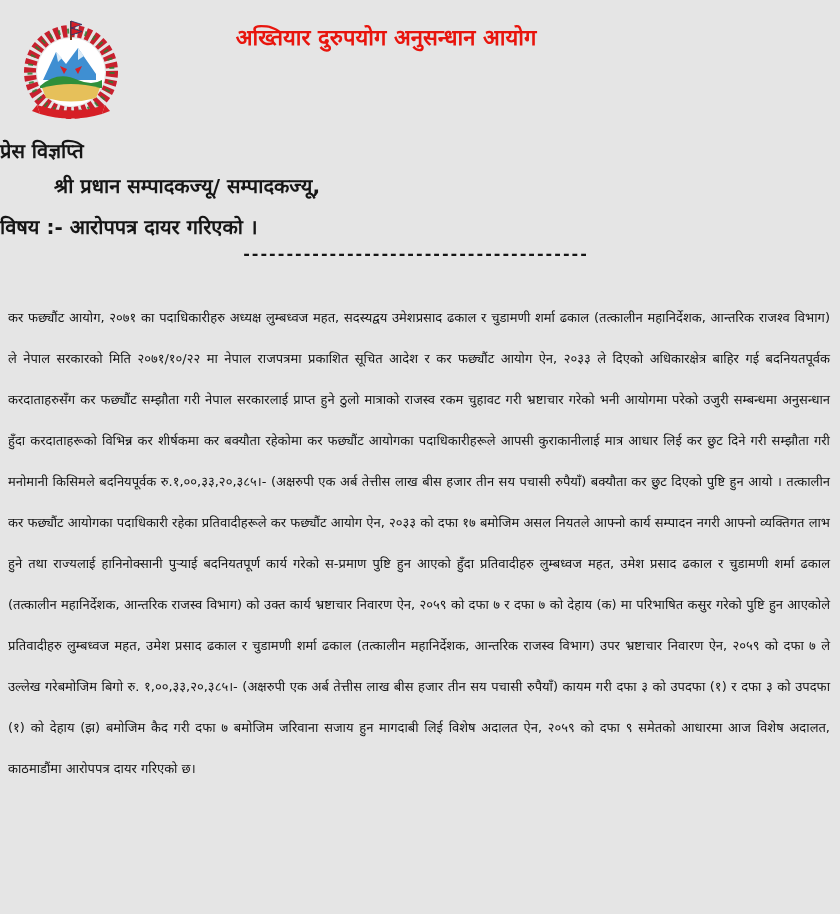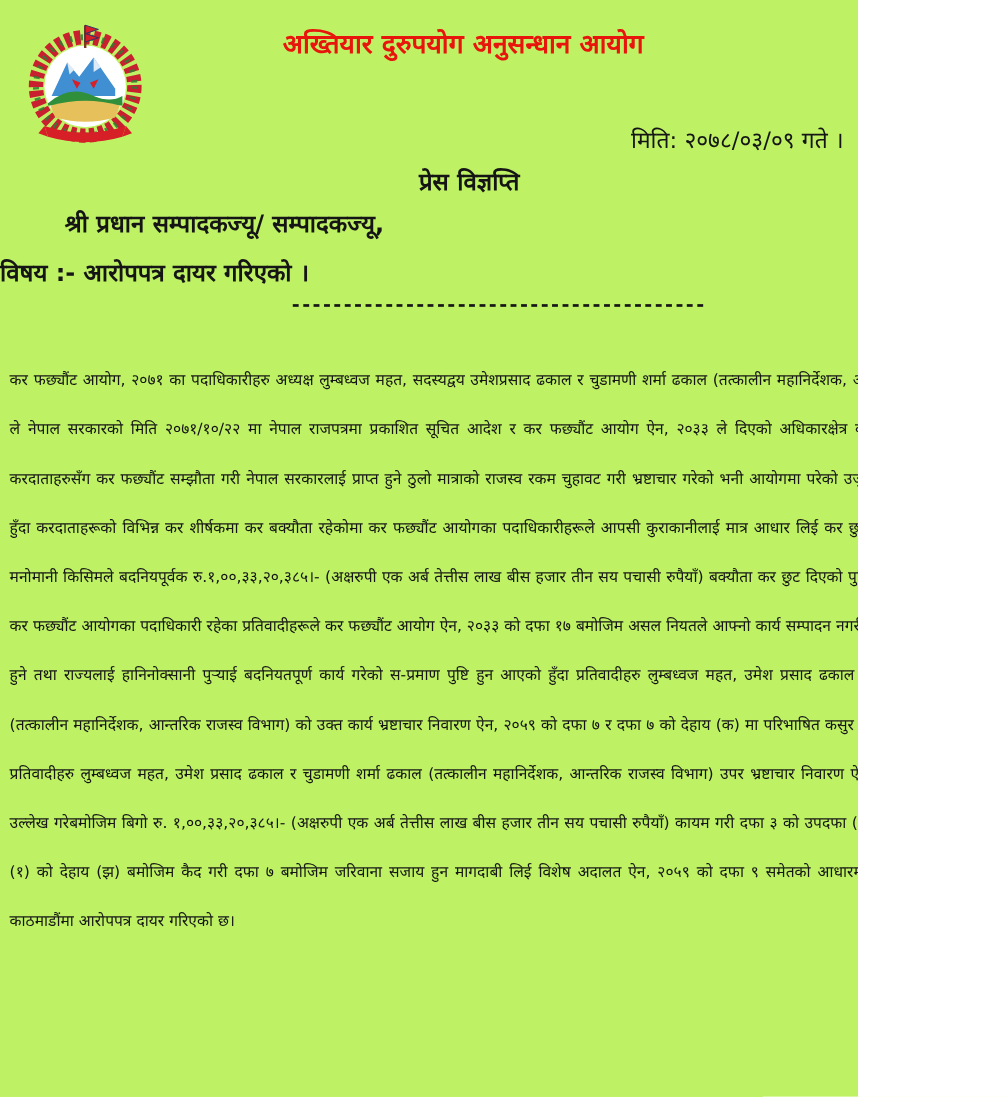--- a/index.html
+++ b/index.html
@@ -1,20 +1,20 @@
 <!DOCTYPE html>
 <html><head>
 <meta charset="utf-8">
 <style>
   html, body { margin: 0; padding: 0; background: #ffffff; }
   .page {
     position: relative;
-    width: 715px;
+    width: 840px;
     height: 914px;
-    background: #bef264;
+    background: #e5e5e5;
     font-family: "DejaVu Sans", "Liberation Sans", sans-serif;
     color: #151515;
     overflow: hidden;
   }
   .emblem {
     position: absolute;
     left: 20px;
     top: 8px;
     width: 102px;
     height: 120px;
@@ -34,21 +34,21 @@
     position: absolute;
     top: 103px;
     right: 12px;
     font-size: 19px;
   }
   .press-heading {
     position: absolute;
     top: 137px;
     left: 0;
     width: 782px;
-    text-align: center;
+    text-align: left;
     font-size: 20px;
     font-weight: bold;
   }
   .addressee {
     position: absolute;
     top: 172px;
     left: 8px;
     font-size: 20px;
     font-weight: bold;
     margin-left: 46px;
@@ -122,21 +122,20 @@
       <path d="M17 97 Q51 108 85 97 L82 106 Q51 115 20 106 Z" fill="#d61f26"></path>
       <path d="M17 97 L12 103 L20 106 Z" fill="#d61f26"></path>
       <path d="M85 97 L90 103 L82 106 Z" fill="#d61f26"></path>
     </svg>
   </div>
 
   <div class="org-block">
     <div class="org-name">अख्तियार दुरुपयोग अनुसन्धान आयोग</div>
   </div>
 
-  <div class="date-line">मिति: २०७८/०३/०९ गते ।</div>
 
   <div class="press-heading">प्रेस विज्ञप्ति</div>
 
   <div class="addressee">श्री प्रधान सम्पादकज्यू/ सम्पादकज्यू,</div>
 
   <div class="subject">विषय :- आरोपपत्र दायर गरिएको ।</div>
   <div class="subject-underline">----------------------------------------</div>
 
   <div class="body-paragraph">कर फछ्यौंट आयोग, २०७१ का पदाधिकारीहरु अध्यक्ष लुम्बध्वज महत, सदस्यद्वय उमेशप्रसाद ढकाल र चुडामणी शर्मा ढकाल (तत्कालीन महानिर्देशक, आन्तरिक राजश्व विभाग) ले नेपाल सरकारको मिति २०७१/१०/२२ मा नेपाल राजपत्रमा प्रकाशित सूचित आदेश र कर फछ्यौंट आयोग ऐन, २०३३ ले दिएको अधिकारक्षेत्र बाहिर गई बदनियतपूर्वक करदाताहरुसँग कर फछ्यौंट सम्झौता गरी नेपाल सरकारलाई प्राप्त हुने ठुलो मात्राको राजस्व रकम चुहावट गरी भ्रष्टाचार गरेको भनी आयोगमा परेको उजुरी सम्बन्धमा अनुसन्धान हुँदा करदाताहरूको विभिन्न कर शीर्षकमा कर बक्यौता रहेकोमा कर फछ्यौंट आयोगका पदाधिकारीहरूले आपसी कुराकानीलाई मात्र आधार लिई कर छुट दिने गरी सम्झौता गरी मनोमानी किसिमले बदनियपूर्वक रु.१,००,३३,२०,३८५।- (अक्षरुपी एक अर्ब तेत्तीस लाख बीस हजार तीन सय पचासी रुपैयाँ) बक्यौता कर छुट दिएको पुष्टि हुन आयो । तत्कालीन कर फछ्यौंट आयोगका पदाधिकारी रहेका प्रतिवादीहरूले कर फछ्यौंट आयोग ऐन, २०३३ को दफा १७ बमोजिम असल नियतले आफ्नो कार्य सम्पादन नगरी आफ्नो व्यक्तिगत लाभ हुने तथा राज्यलाई हानिनोक्सानी पुऱ्याई बदनियतपूर्ण कार्य गरेको स-प्रमाण पुष्टि हुन आएको हुँदा प्रतिवादीहरु लुम्बध्वज महत, उमेश प्रसाद ढकाल र चुडामणी शर्मा ढकाल (तत्कालीन महानिर्देशक, आन्तरिक राजस्व विभाग) को उक्त कार्य भ्रष्टाचार निवारण ऐन, २०५९ को दफा ७ र दफा ७ को देहाय (क) मा परिभाषित कसुर गरेको पुष्टि हुन आएकोले प्रतिवादीहरु लुम्बध्वज महत, उमेश प्रसाद ढकाल र चुडामणी शर्मा ढकाल (तत्कालीन महानिर्देशक, आन्तरिक राजस्व विभाग) उपर भ्रष्टाचार निवारण ऐन, २०५९ को दफा ७ ले उल्लेख गरेबमोजिम बिगो रु. १,००,३३,२०,३८५।- (अक्षरुपी एक अर्ब तेत्तीस लाख बीस हजार तीन सय पचासी रुपैयाँ) कायम गरी दफा ३ को उपदफा (१) र दफा ३ को उपदफा (१) को देहाय (झ) बमोजिम कैद गरी दफा ७ बमोजिम जरिवाना सजाय हुन मागदाबी लिई विशेष अदालत ऐन, २०५९ को दफा ९ समेतको आधारमा आज विशेष अदालत, काठमाडौंमा आरोपपत्र दायर गरिएको छ।</div>
 

